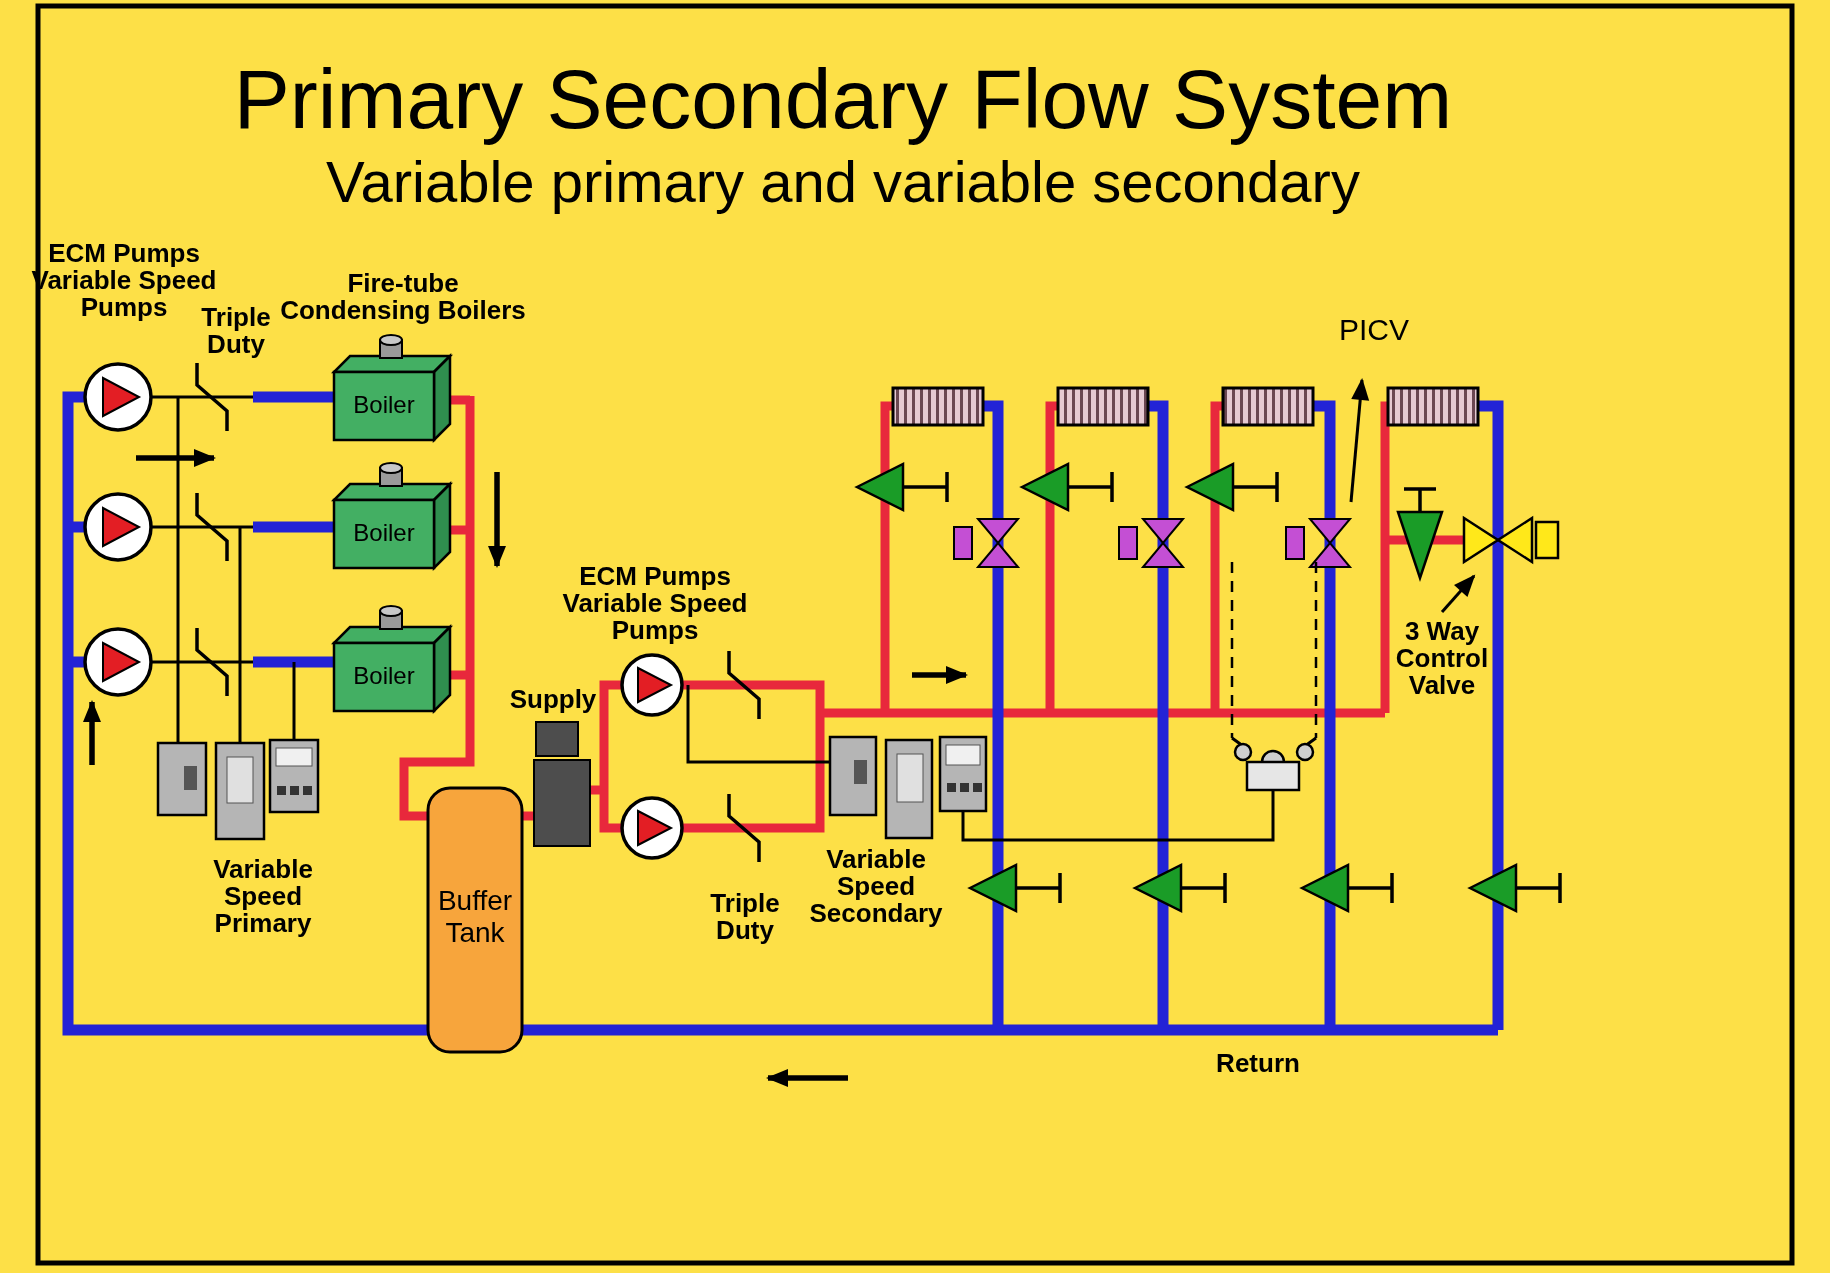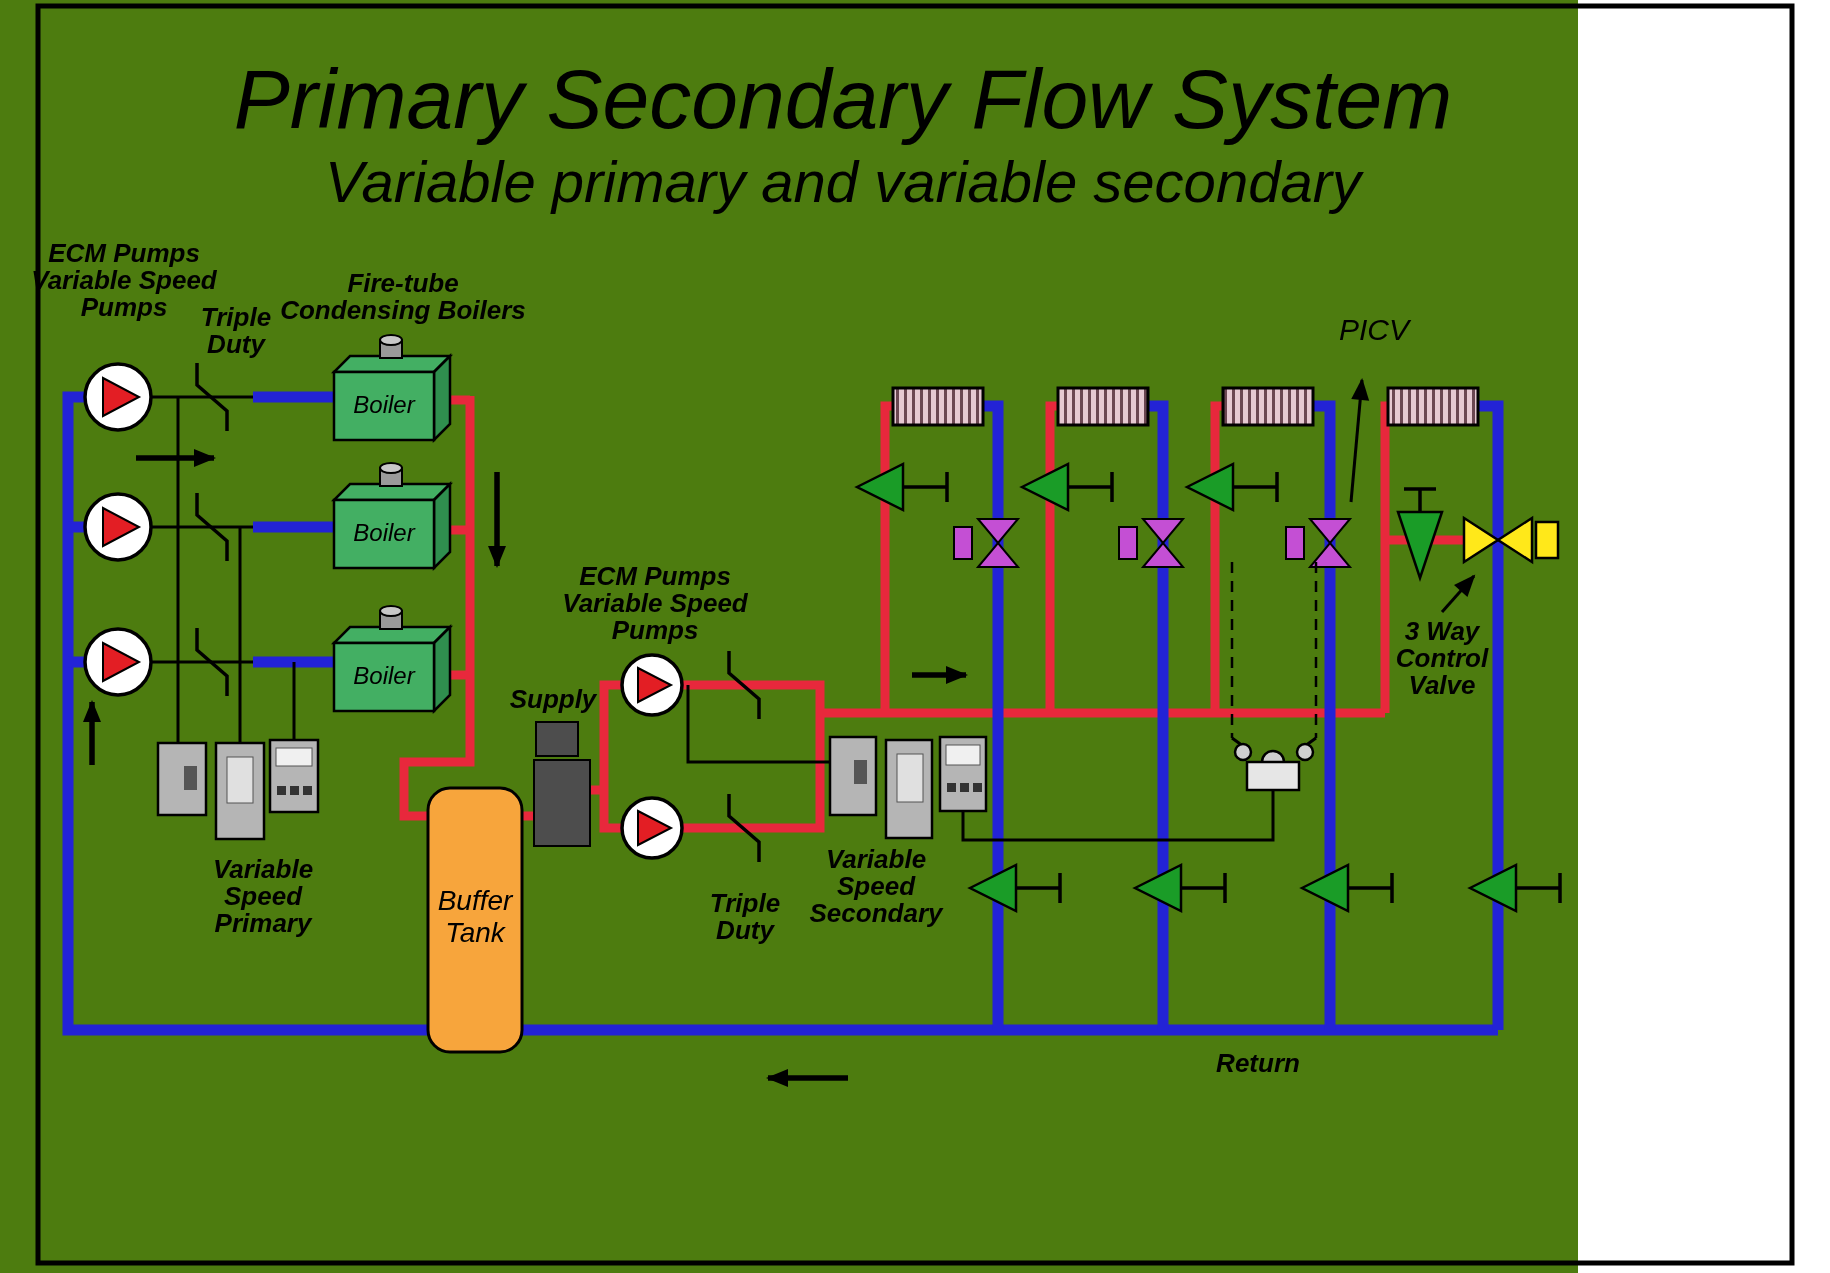--- a/index.html
+++ b/index.html
@@ -1,16 +1,16 @@
 <!DOCTYPE html>
 <html style="--pipe_red: #e8283c; --pipe_blue: #2323d6; --pump_red: #e31e24; --boiler_green: #43af63; --boiler_green_dark: #2f8f4e; --valve_green: #1a9c27; --valve_purple: #c44fd4; --valve_yellow: #ffe81a; --tank_orange: #f7a53c; --coil_pink: #e6c9d2; --coil_stripe: #6b4752; --vfd_gray: #b5b5b5; --supply_gray: #4d4d4d;"><head>
 <meta charset="utf-8">
 <style>
   html,body{margin:0;padding:0;background:#ffffff;}
-  .canvas{position:relative;width:1578px;height:1273px;background:#4d7c0f;font-family:"Liberation Sans",sans-serif;font-style:italic;}
+  .canvas{position:relative;width:1830px;height:1273px;background:#fde047;font-family:"Liberation Sans",sans-serif;}
   svg{display:block;}
   text{font-family:"Liberation Sans",sans-serif;fill:#000;}
   .tc{text-anchor:middle;}
   .t-title{font-size:84px;font-weight:400;}
   .t-sub{font-size:58px;font-weight:400;}
   .lbl{font-size:26px;font-weight:bold;}
   .lbl-boiler{font-size:24px;}
   .lbl-tank{font-size:28px;}
   .lbl-picv{font-size:30px;}
   .border{fill:none;stroke:#000;stroke-width:5;}

